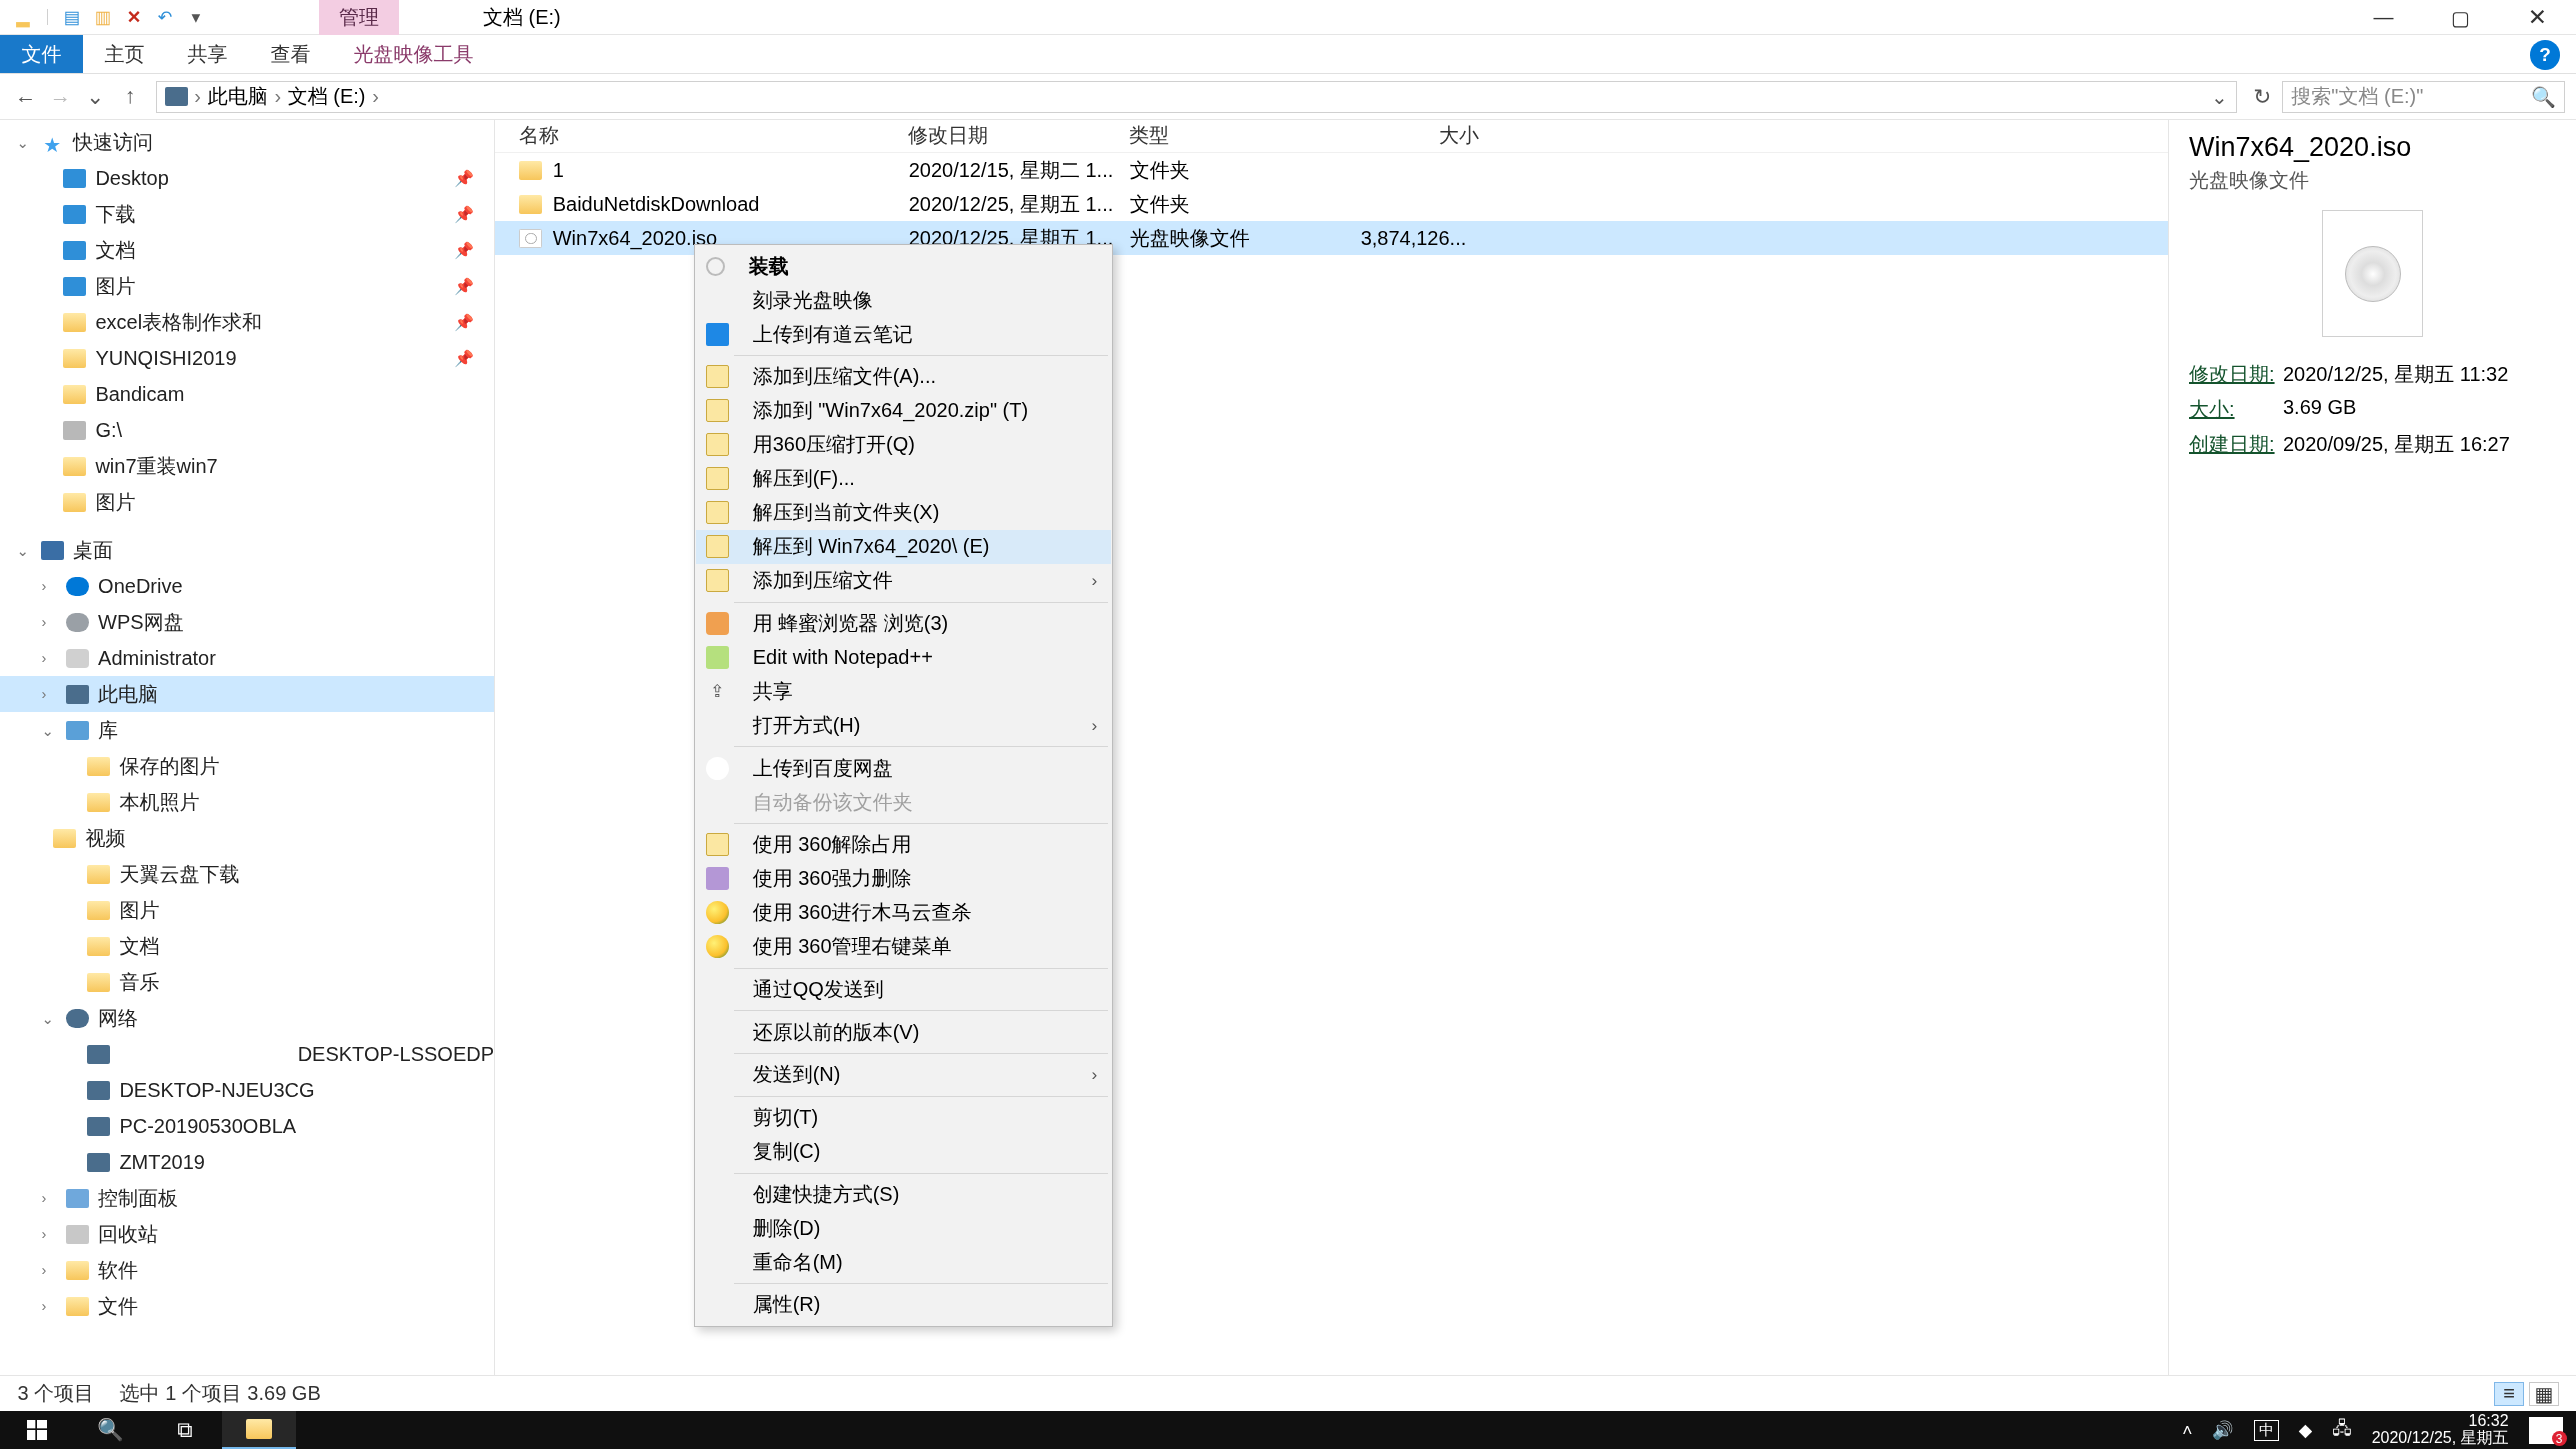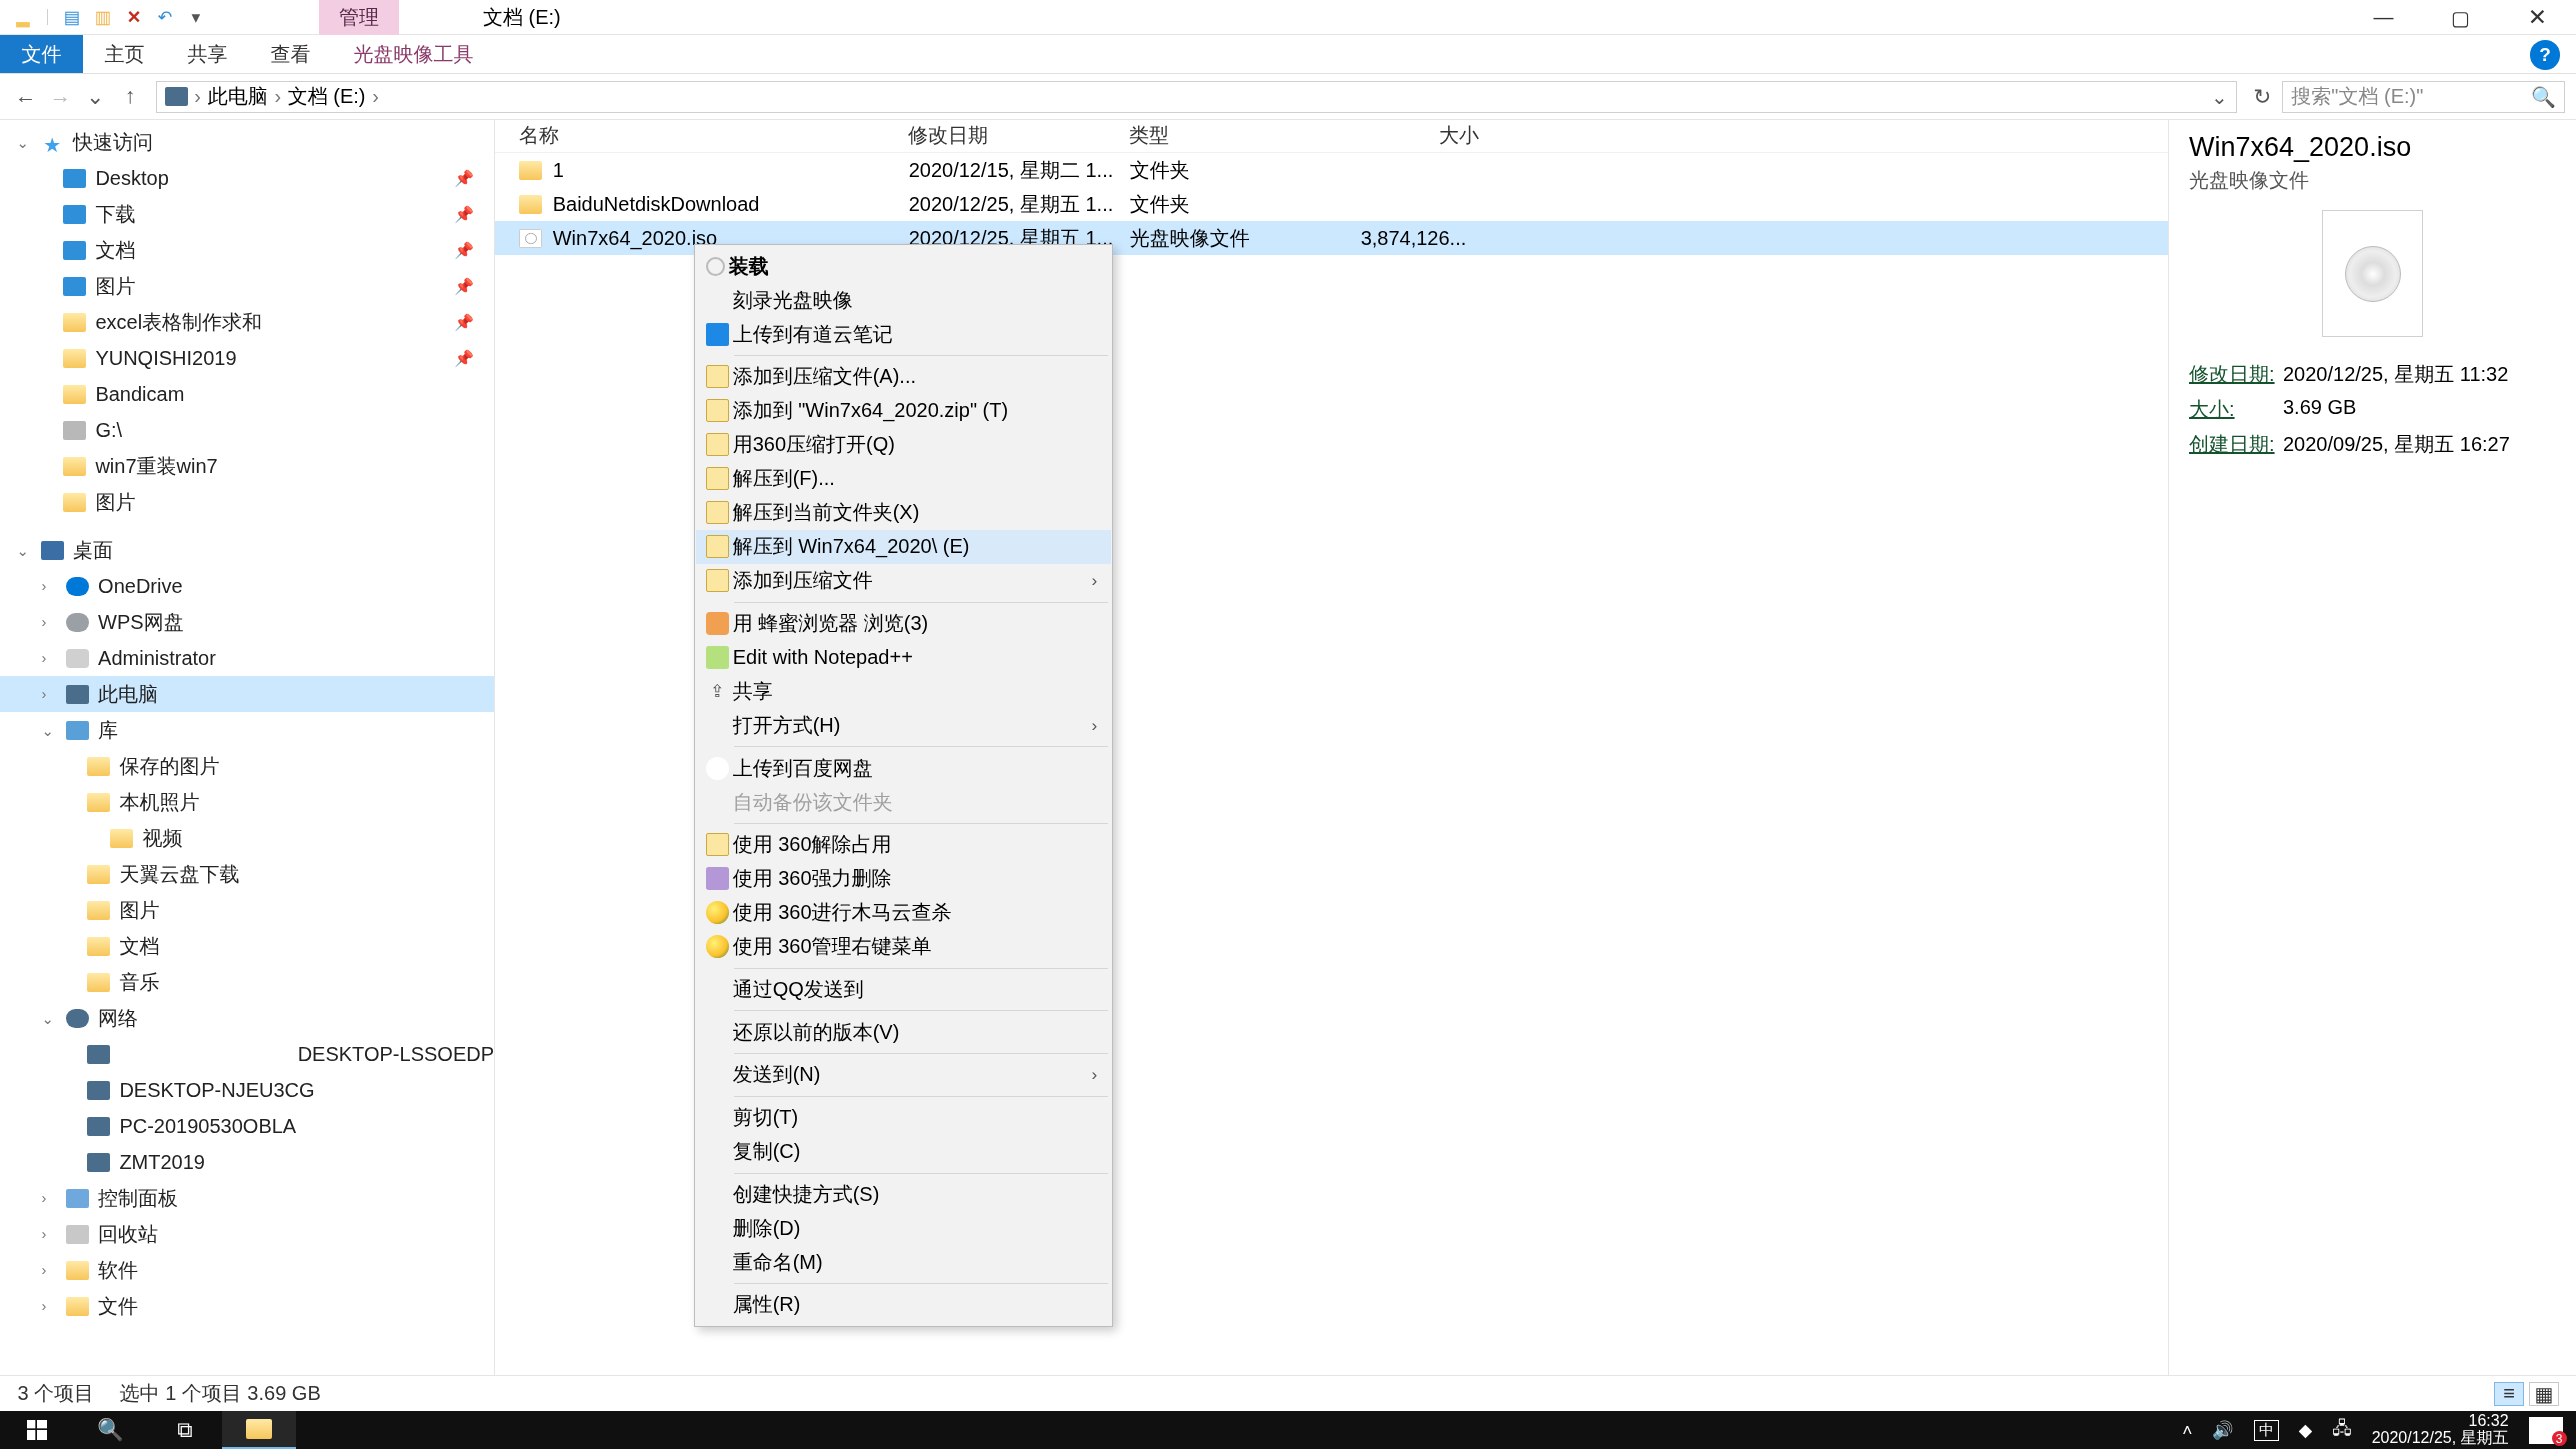--- a/index.html
+++ b/index.html
@@ -89,21 +89,21 @@
 .details-title { font-size: 27px; margin-bottom: 4px; }
 .details-subtitle { font-size: 20px; color: #555; margin-bottom: 16px; }
 .details-thumb { width: 101px; height: 127px; margin: 13.4px auto 24px; border: 0.7px solid #d0d0d0; background: #fff; display: flex; align-items: center; justify-content: center; }
 .details-thumb .disc { width: 56px; height: 56px; border-radius: 50%; background: radial-gradient(circle, #fff 0%, #ddd 30%, #eee 60%, #ccc 100%); border: 0.7px solid #bbb; }
 .details-row { display: flex; font-size: 20px; margin-bottom: 8px; }
 .details-row .dk { width: 94px; color: #14532d; text-decoration: underline; }
 .details-row .dv { flex: 1; }
 
 
 .ctx-menu { position: absolute; left: 694px; top: 244px; width: 419px; background: #f2f2f2; border: 0.7px solid #bcbcbc; box-shadow: 4px 4px 9.4px rgba(0,0,0,.2); padding: 4px 1.3px; z-index: 100; }
-.ctx-item { height: 34px; display: flex; align-items: center; padding-left: 9.4px; font-size: 20px; gap: 4px; position: relative; }
+.ctx-item { height: 34px; display: flex; align-items: center; padding-left: 9.4px; font-size: 20px; gap: 24px; position: relative; }
 .ctx-item.hover { background: #d8eaf9; }
 .ctx-item.disabled { color: #a0a0a0; }
 .ctx-item .cicon { width: 23px; height: 23px; flex-shrink: 0; display: flex; align-items: center; justify-content: center; font-size: 17.4px; }
 .ctx-item .cicon.none { visibility: hidden; }
 .ctx-item .sub-arrow { position: absolute; right: 13.4px; color: #555; font-size: 17.4px; }
 .ctx-sep { height: 0.7px; background: #d6d6d6; margin: 4px 2.7px 4px 38px; }
 .cicon.archive { background: #fbe7a2; border: 0.7px solid #caa93f; border-radius: 2px; }
 .cicon.note { background: #1e88e5; color: #fff; border-radius: 2px; font-size: 13.4px; }
 .cicon.ball360 { background: radial-gradient(circle at 35% 35%, #fff176, #fbc02d 60%, #2e7d32); border-radius: 50%; }
 .cicon.purple { background: #b497d6; border-radius: 2.7px; }
@@ -271,21 +271,21 @@
         <span>库</span>
       </div>
       <div class="tree-item l2" style="padding-left: 87px;">
         <span class="ticon folder"></span>
         <span>保存的图片</span>
       </div>
       <div class="tree-item l2" style="padding-left: 87px;">
         <span class="ticon folder"></span>
         <span>本机照片</span>
       </div>
-      <div class="tree-item l2" style="padding-left: 110px;">
+      <div class="tree-item l2" style="padding-left: 53px;">
         <span class="ticon folder"></span>
         <span>视频</span>
       </div>
       <div class="tree-item l2" style="padding-left: 87px;">
         <span class="ticon folder"></span>
         <span>天翼云盘下载</span>
       </div>
       <div class="tree-item l2" style="padding-left: 87px;">
         <span class="ticon folder"></span>
         <span>图片</span>

